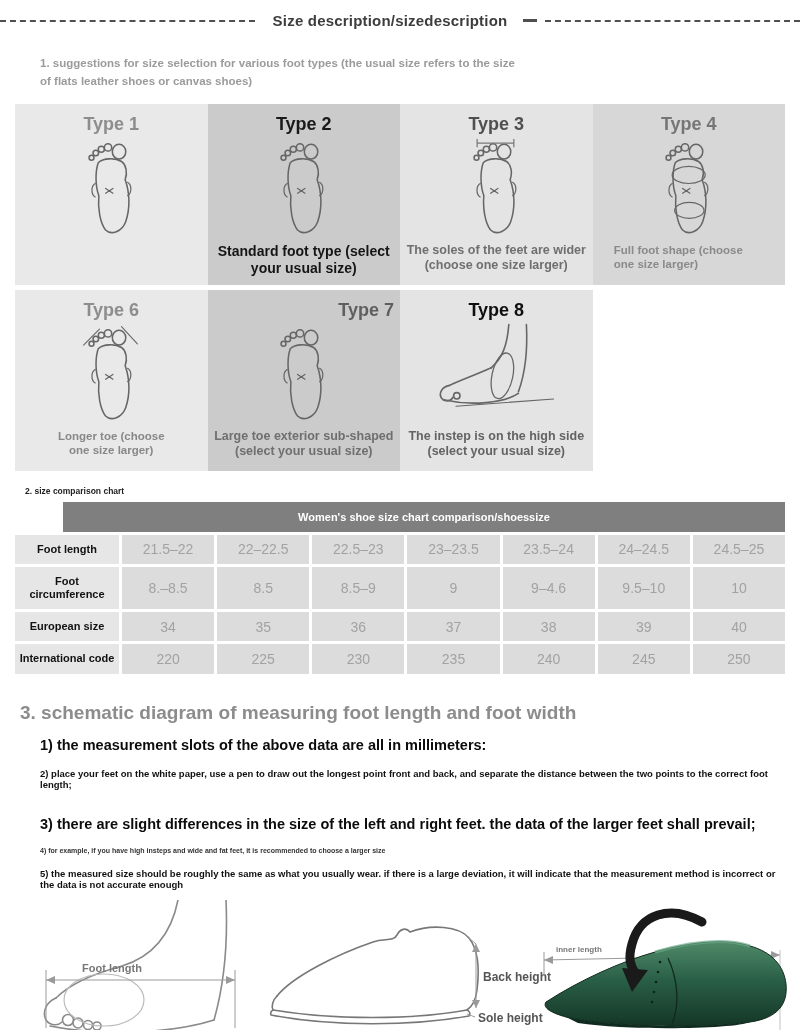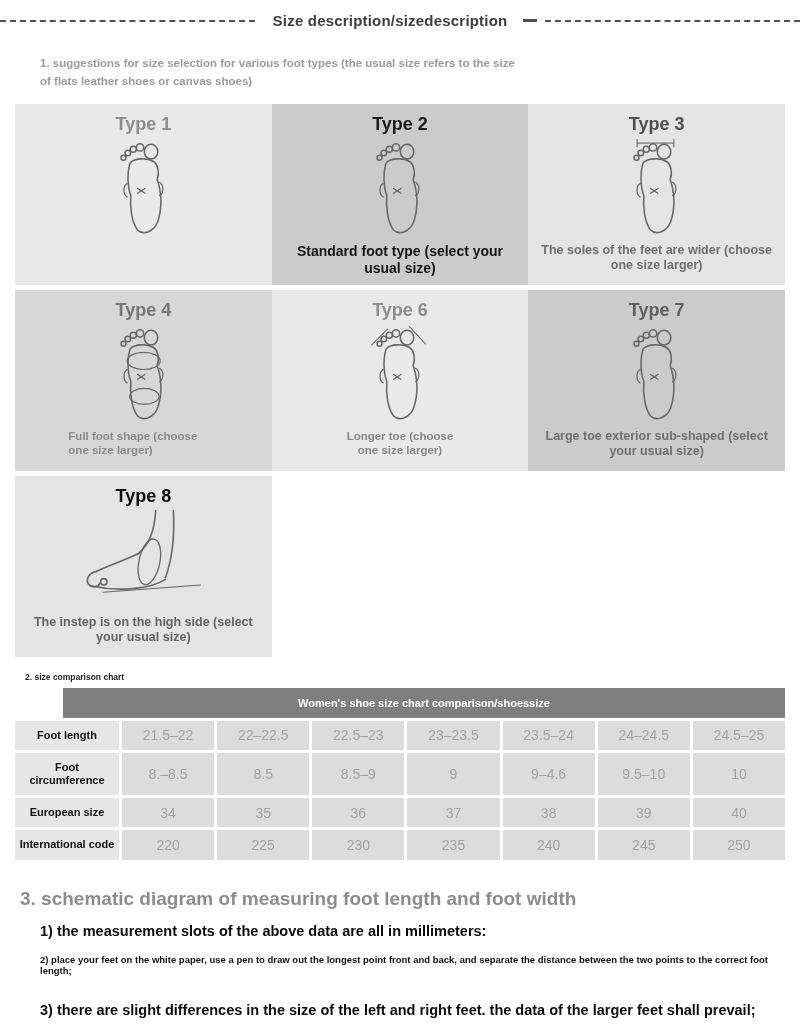--- a/index.html
+++ b/index.html
@@ -12,31 +12,31 @@
   .hdr .dash-l { margin-right:18px; }
   .hdr .dash-r { margin-left:8px; }
   .hdr .soliddash { width:14px; height:3px; background:#4f4f4f; margin-left:16px; }
   .hdr .title { font-size:15px; font-weight:bold; color:#3d3d3d; letter-spacing:.2px; }
 
   
   .s1-note { margin:26px 0 0 40px; width:475px; font-size:11.5px; font-weight:bold;
              color:#9b9b9b; line-height:1.55; }
 
   
-  .typegrid { margin:13px 15px 0 15px; display:grid; grid-template-columns:repeat(3,1fr);
+  .typegrid { margin:13px 15px 0 15px; display:grid; grid-template-columns:repeat(4,1fr);
               row-gap:5px; }
   .tcell { text-align:center; padding:10px 6px 4px 6px; min-height:181px; }
   .tcell:nth-child(4n+1){ background:#e9e9e9; }
   .tcell:nth-child(4n+2){ background:#cbcbcb; }
   .tcell:nth-child(4n+3){ background:#e4e4e4; }
   .tcell:nth-child(4n)  { background:#d7d7d7; }
   .ttitle { font-size:18px; font-weight:bold; }
   .c1 .ttitle{color:#8d8d8d;} .c2 .ttitle{color:#1a1a1a;} .c3 .ttitle{color:#4f4f4f;}
   .c4 .ttitle{color:#767676;} .c5 .ttitle{color:#0f0f0f;} .c6 .ttitle{color:#8d8d8d;}
-  .c7 .ttitle{color:#5f5f5f;} .c8 .ttitle{color:#0f0f0f;}
+  .c7 .ttitle{color:#5f5f5f;text-align:right;} .c8 .ttitle{color:#0f0f0f;}
   .foot-art { display:block; margin:2px auto 0 auto; height:104px; }
   .tcap { font-weight:bold; line-height:1.25; margin:2px auto 0 auto; }
   .c1 .tcap{ color:#8f8f8f; font-size:13.5px; }
   .c2 .tcap{ color:#151515; font-size:14px; }
   .c3 .tcap{ color:#6f6f6f; font-size:12.5px; }
   .c4 .tcap{ color:#8a8a8a; font-size:11.5px; max-width:150px; text-align:left; }
   .c5 .tcap{ color:#8d8d8d; font-size:13.5px; }
   .c6 .tcap{ color:#888888; font-size:11.5px; max-width:112px; }
   .c7 .tcap{ color:#6f6f6f; font-size:12.5px; }
   .c8 .tcap{ color:#636363; font-size:12.5px; }
@@ -219,20 +219,21 @@
     <div class="val">250</div>
   </div>
 </div>
 
 <div class="s3-head">3. schematic diagram of measuring foot length and foot width</div>
 <div class="s3-notes">
   <div class="n1">1) the measurement slots of the above data are all in millimeters:</div>
   <div class="n2">2) place your feet on the white paper, use a pen to draw out the longest point front and back, and separate the distance between the two points to the correct foot length;</div>
   <div class="n3">3) there are slight differences in the size of the left and right feet. the data of the larger feet shall prevail;</div>
   <div class="n4">4) for example, if you have high insteps and wide and fat feet, it is recommended to choose a larger size</div>
+  <div class="n5">5) the measured size should be roughly the same as what you usually wear. if there is a large deviation, it will indicate that the measurement method is incorrect or the data is not accurate enough</div>
 </div>
 
 <div class="diagrams">
 
   <div class="ruler">
     <div class="bar"></div>
     <div class="ticks"></div>
   </div>
 
   <svg class="art-footside" width="235" height="140" viewBox="0 0 235 140">

